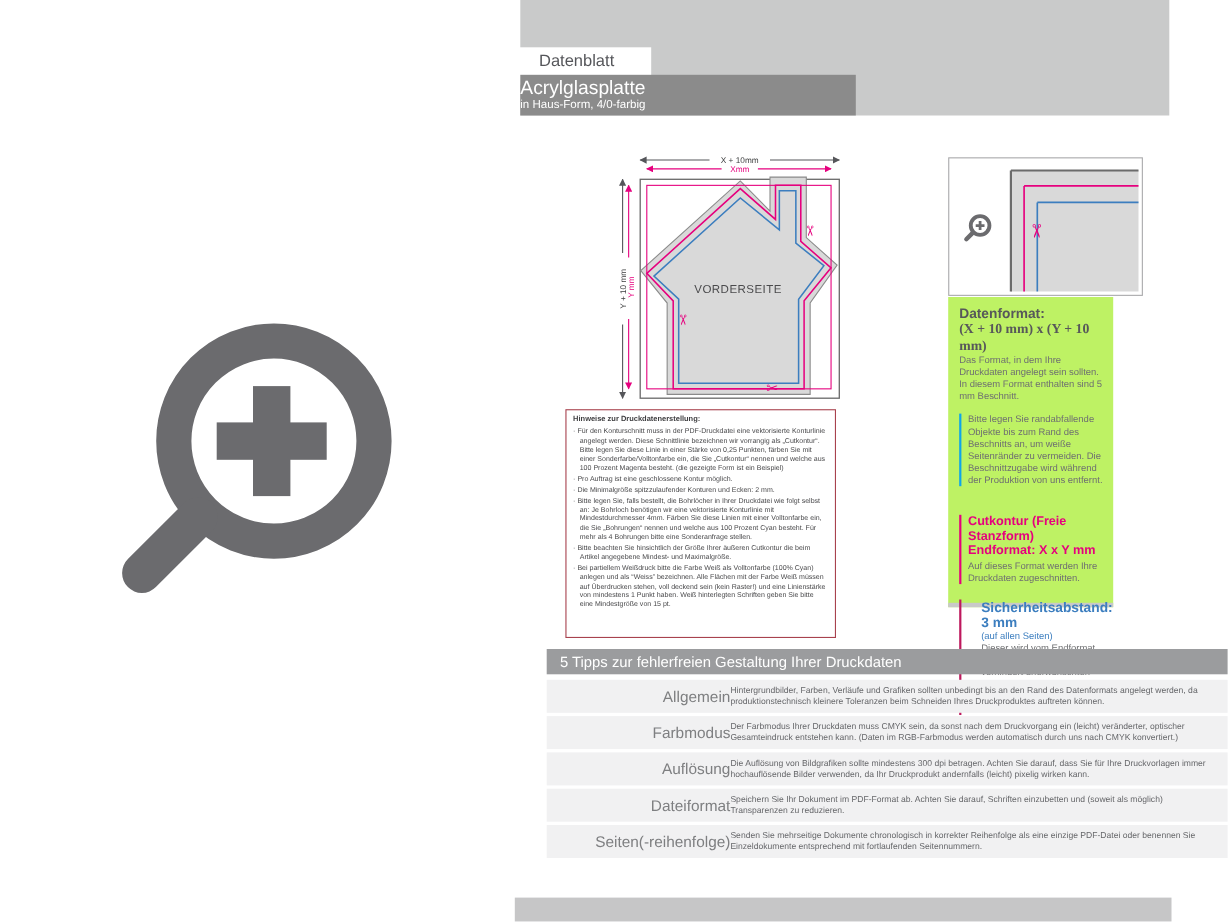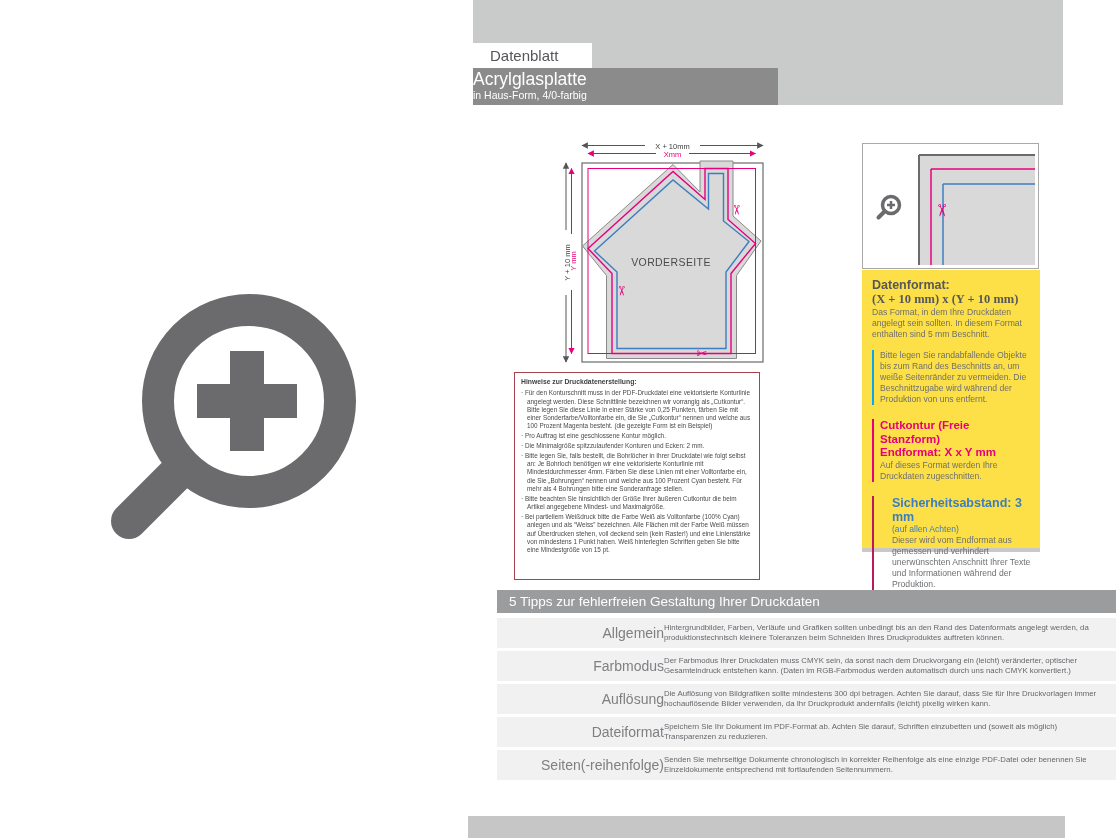--- a/index.html
+++ b/index.html
@@ -28,27 +28,27 @@
             color:#4a4a4c;font-size:6.4px;line-height:8.3px;}
   .hinweise .h-title{font-weight:bold;font-size:6.8px;margin-bottom:3px;color:#3e3e40;}
   .h-item{padding-left:6px;text-indent:-6px;margin-bottom:1.5px;}
   .h-item::before{content:"· ";}
 
   
   .detail{position:absolute;left:394px;top:143px;width:175px;height:124px;
           border:1px solid #a9a9ab;background:#ffffff;}
 
   
-  .sidebar{position:absolute;left:394px;top:270px;width:178px;height:282px;background:#fde047;
+  .sidebar{position:absolute;left:394px;top:270px;width:150px;height:282px;background:#bef264;
            border-bottom:4px solid #c9c9c9;box-sizing:border-box;padding:8px 8px 6px 10px;
            color:#6e6f71;font-size:8.6px;line-height:11px;}
   .sb-title{font-size:12.5px;font-weight:bold;color:#57585a;line-height:14px;}
   .sb-formula{font-size:12.5px;font-weight:bold;color:#57585a;line-height:15px;font-family:"Liberation Serif",serif;}
   .sb-note{border-left:2px solid #0ea5e9;padding-left:6px;margin-top:10px;}
-  .sb-cut{border-left:2px solid #e6007e;padding-left:6px;margin-top:14px;}
+  .sb-cut{border-left:2px solid #e6007e;padding-left:6px;margin-top:26px;}
   .sb-cut .c1{color:#e6007e;font-weight:bold;font-size:11.5px;line-height:13.5px;}
   .sb-safe{border-left:2px solid #be185d;padding-left:18px;margin-top:14px;}
   .sb-safe .s1{color:#3c7ebf;font-weight:bold;font-size:12.5px;line-height:14px;}
   .sb-safe .s2{color:#3c7ebf;font-size:8.6px;line-height:10px;margin-bottom:1px;}
 
   
   .tips{position:absolute;left:29px;top:590px;width:619px;}
   .tips-header{background:#9b9c9e;color:#ffffff;font-size:13.5px;height:23px;line-height:23px;
                padding-left:12px;margin-bottom:5px;}
   .tip-row{display:flex;background:#f1f1f2;margin-bottom:3px;align-items:center;min-height:26px;}
@@ -162,21 +162,21 @@
       <div class="sb-formula">(X + 10 mm) x (Y + 10 mm)</div>
       <div>Das Format, in dem Ihre Druckdaten angelegt sein sollten. In diesem Format enthalten sind 5 mm Beschnitt.</div>
       <div class="sb-note">Bitte legen Sie randabfallende Objekte bis zum Rand des Beschnitts an, um weiße Seitenränder zu vermeiden. Die Beschnittzugabe wird während der Produktion von uns entfernt.</div>
       <div class="sb-cut">
         <div class="c1">Cutkontur (Freie Stanzform)</div>
         <div class="c1">Endformat: X x Y mm</div>
         <div>Auf dieses Format werden Ihre Druckdaten zugeschnitten.</div>
       </div>
       <div class="sb-safe">
         <div class="s1">Sicherheitsabstand: 3 mm</div>
-        <div class="s2">(auf allen Achten)</div>
+        <div class="s2">(auf allen Seiten)</div>
         <div>Dieser wird vom Endformat aus gemessen und verhindert unerwünschten Anschnitt Ihrer Texte und Informationen während der Produktion.</div>
       </div>
     </div>
 
     <div class="tips">
       <div class="tips-header">5 Tipps zur fehlerfreien Gestaltung Ihrer Druckdaten</div>
       <div class="tip-row">
         <div class="tip-label">Allgemein</div>
         <div class="tip-text">Hintergrundbilder, Farben, Verläufe und Grafiken sollten unbedingt bis an den Rand des Datenformats angelegt werden, da produktionstechnisch kleinere Toleranzen beim Schneiden Ihres Druckproduktes auftreten können.</div>
       </div>

